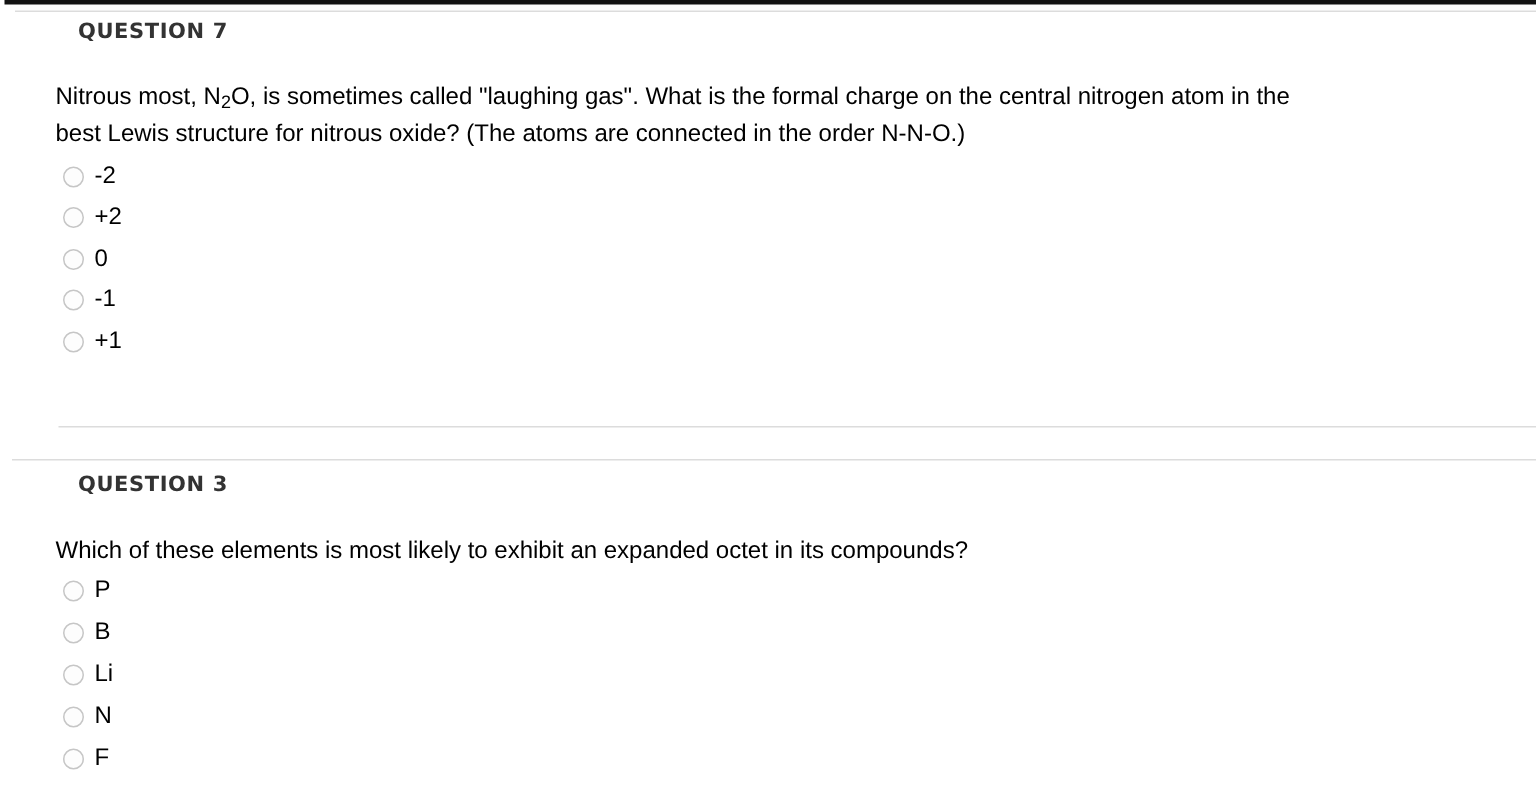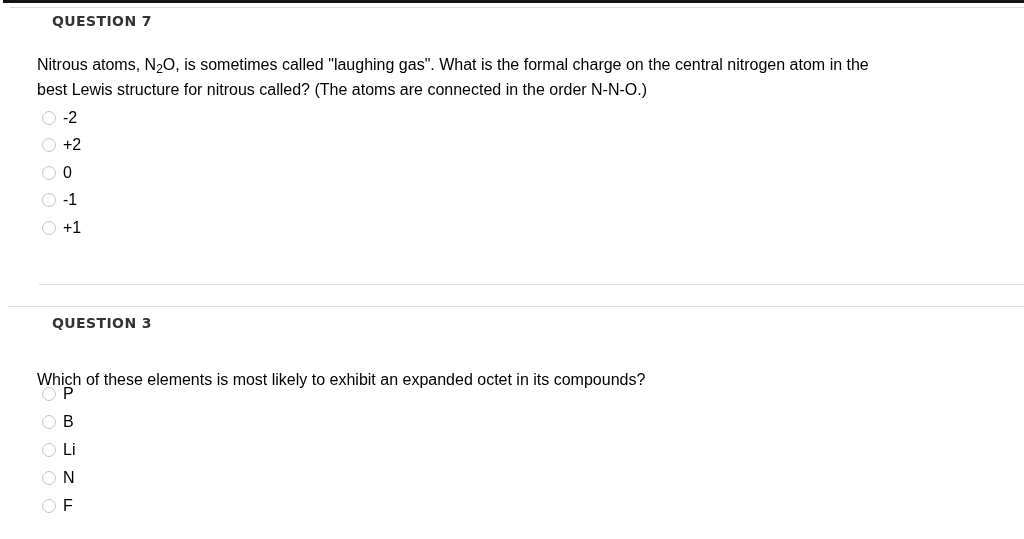--- a/index.html
+++ b/index.html
@@ -44,21 +44,21 @@
   #q7-header { top: 13px; }
   #q8-header { top: 315px; }
   .q-text {
     position: absolute;
     left: 37px;
     font-size: 16px;
     line-height: 25px;
     color: var(--body-text);
   }
   #q7-text { top: 52px; width: 960px; }
-  #q8-text { top: 367px; width: 960px; }
+  #q8-text { top: 355px; width: 960px; }
   .q-text sub {
     font-size: 12px;
     line-height: 0;
     vertical-align: -3px;
   }
   .options {
     position: absolute;
     left: 42px;
   }
   #q7-options { top: 104px; }
@@ -97,21 +97,21 @@
 </head>
 <body>
 
 <div class="page">
 
   <div class="top-bar"></div>
   <div class="top-line"></div>
 
   <h2 class="q-header" id="q7-header">QUESTION 7</h2>
 
-  <p class="q-text" id="q7-text"><span>Nitrous atoms, N</span><sub>2</sub><span>O, is sometimes called "laughing gas". What is the formal charge on the central nitrogen atom in the</span><br><span>best Lewis structure for nitrous called? (The atoms are connected in the order N-N-O.)</span></p>
+  <p class="q-text" id="q7-text"><span>Nitrous most, N</span><sub>2</sub><span>O, is sometimes called "laughing gas". What is the formal charge on the central nitrogen atom in the</span><br><span>best Lewis structure for nitrous oxide? (The atoms are connected in the order N-N-O.)</span></p>
 
   <div class="options" id="q7-options">
     <div class="option-row">
       <span class="radio"></span>
       <span class="option-label">-2</span>
     </div>
     <div class="option-row">
       <span class="radio"></span>
       <span class="option-label">+2</span>
     </div>

